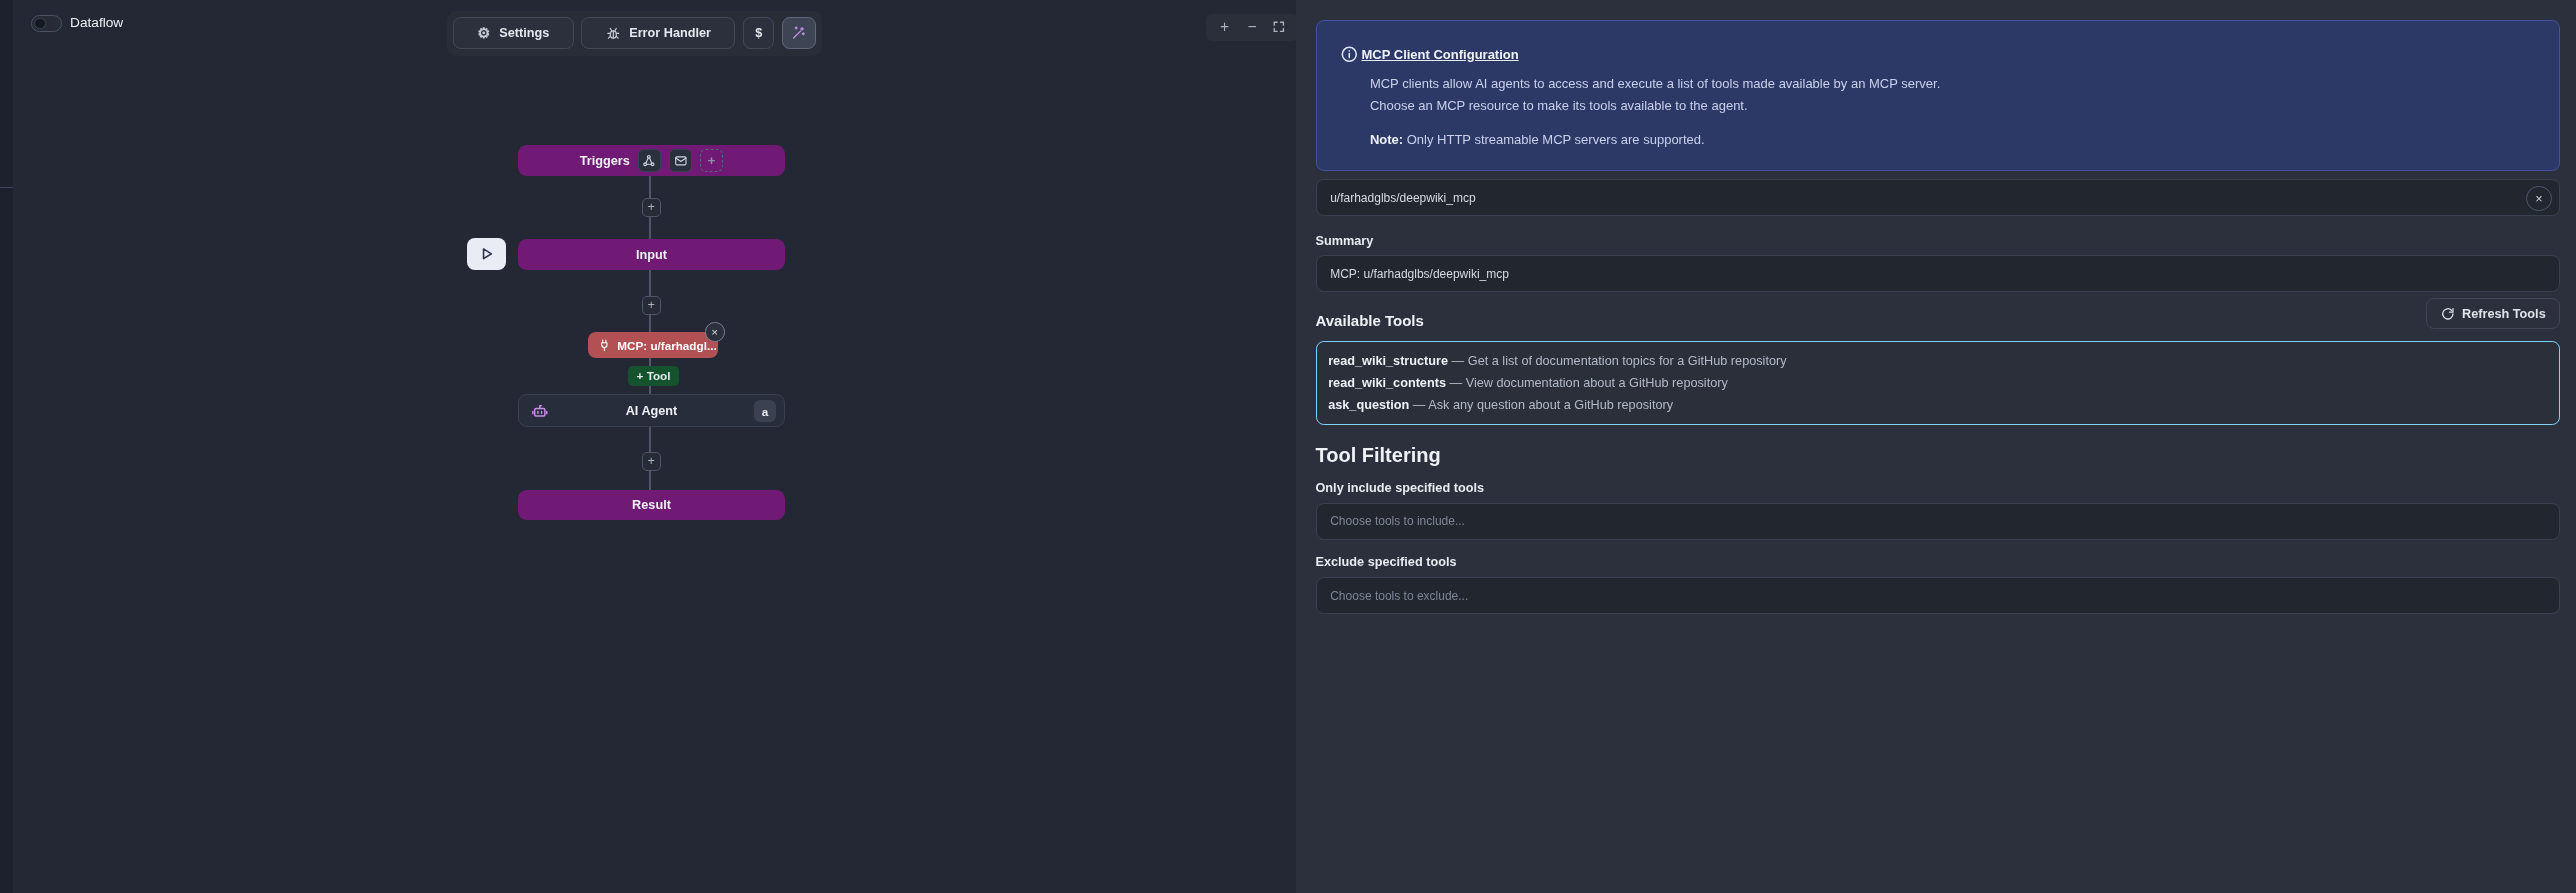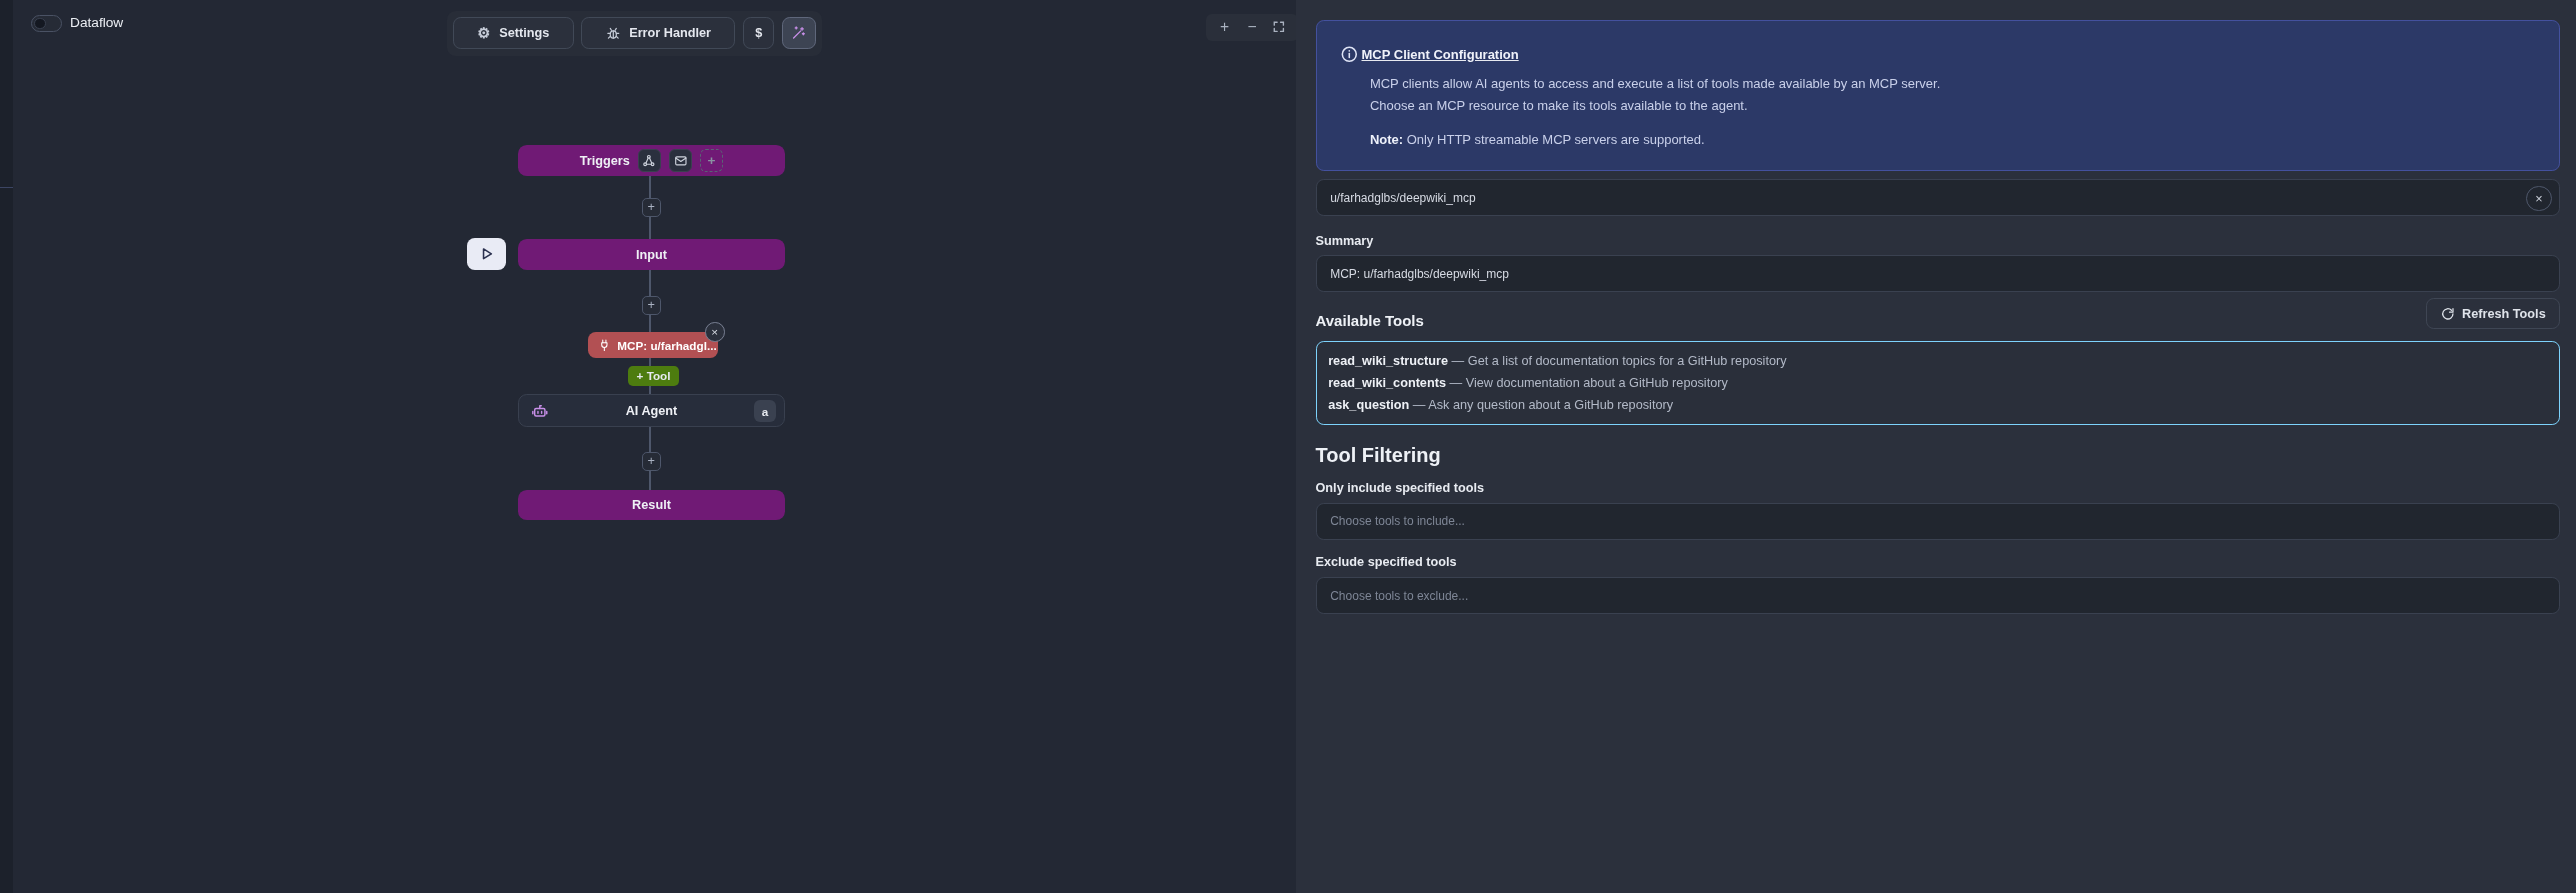--- a/index.html
+++ b/index.html
@@ -60,21 +60,21 @@
     display:flex; align-items:center; justify-content:center; cursor:pointer; }
 
   .mcp-node { position:absolute; left:588px; top:332px; width:130px; height:26px;
     background:#b25053; border-radius:7.8px; display:flex; align-items:center; gap:6.8px;
     padding:0 9.8px; color:#ffffff; font-size:11.7px; font-weight:700; cursor:pointer;
     white-space:nowrap; overflow:hidden; }
   .mcp-close { position:absolute; left:705px; top:322px; width:19.5px; height:19.5px;
     border-radius:50%; background:#2b303c; border:1.5px solid #7a8194; color:#d8dce4;
     font-size:11.7px; display:flex; align-items:center; justify-content:center; cursor:pointer; z-index:3; }
   .tool-pill { position:absolute; left:628px; top:366px; width:51px; height:19.5px;
-    background:#4d7c0f; border-radius:4.9px; display:flex; align-items:center; justify-content:center;
+    background:#14532d; border-radius:4.9px; display:flex; align-items:center; justify-content:center;
     font-size:11.7px; font-weight:600; color:#e6e9ef; cursor:pointer; z-index:2; }
 
   .agent-robot { position:absolute; left:11.7px; top:6.8px; }
   .agent-badge { position:absolute; right:7.8px; top:4.9px; width:22.5px; height:22.5px;
     background:#3a4150; border-radius:5.9px; display:flex; align-items:center; justify-content:center;
     font-size:11.7px; font-weight:600; color:#e6e9ef; }
 
   .node, .mcp-node, .tool-pill { z-index:2; }
   .plus-badge { z-index:2; }
 

